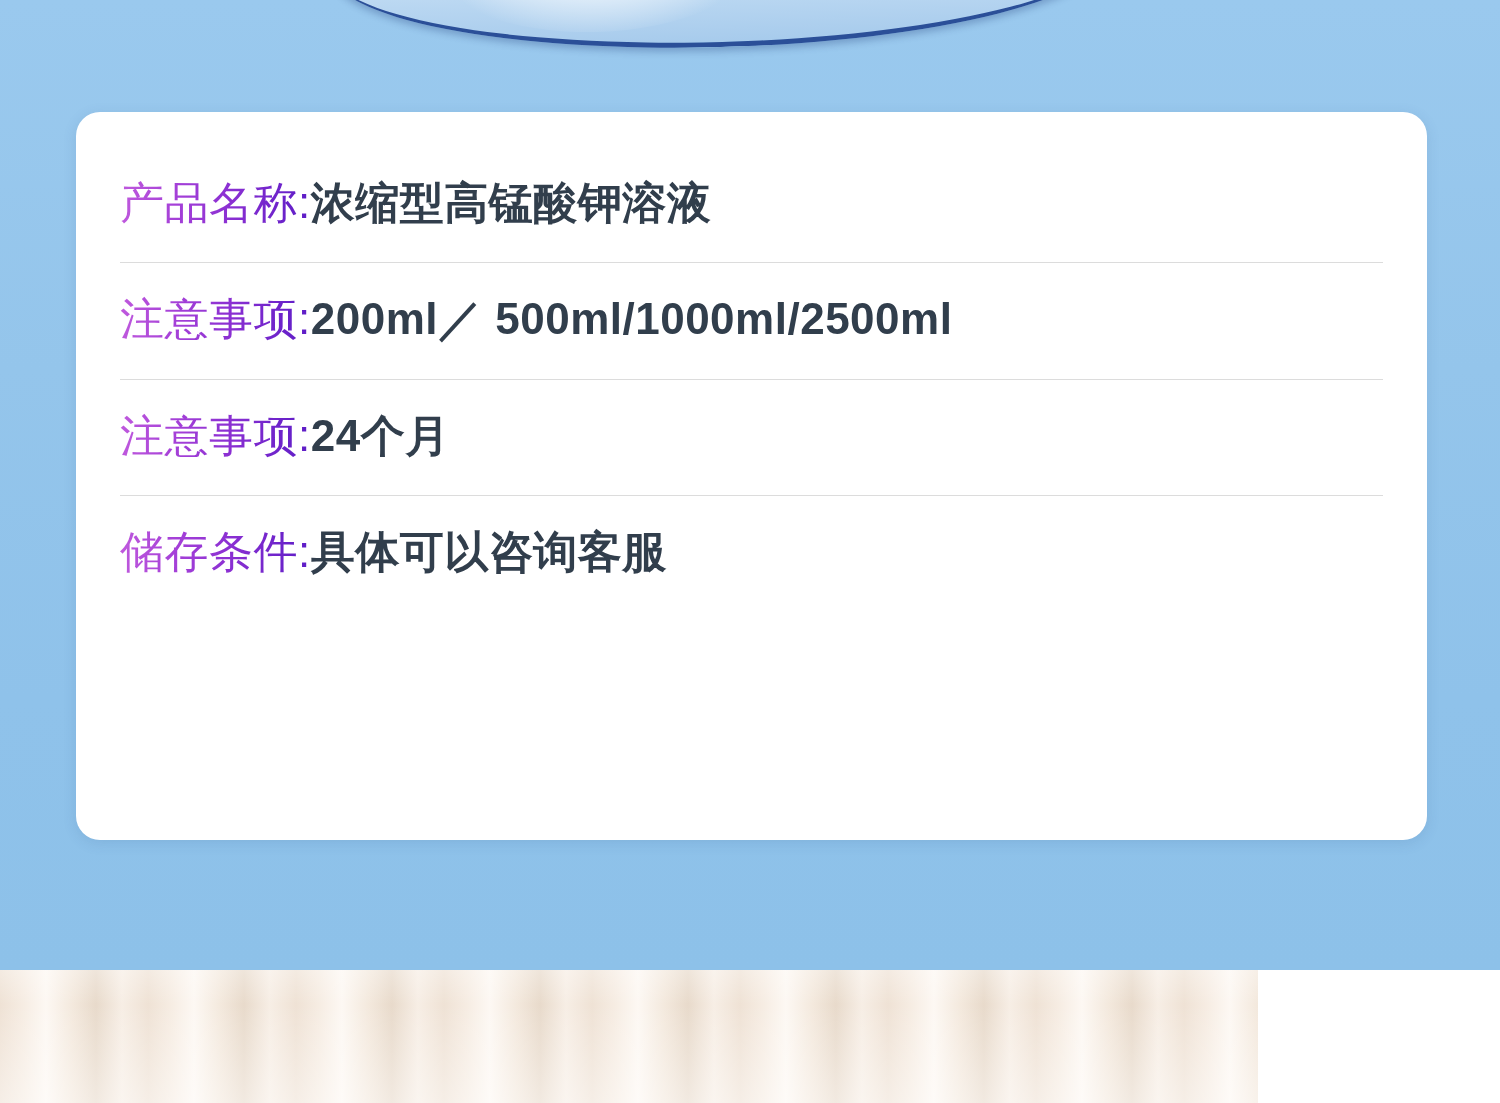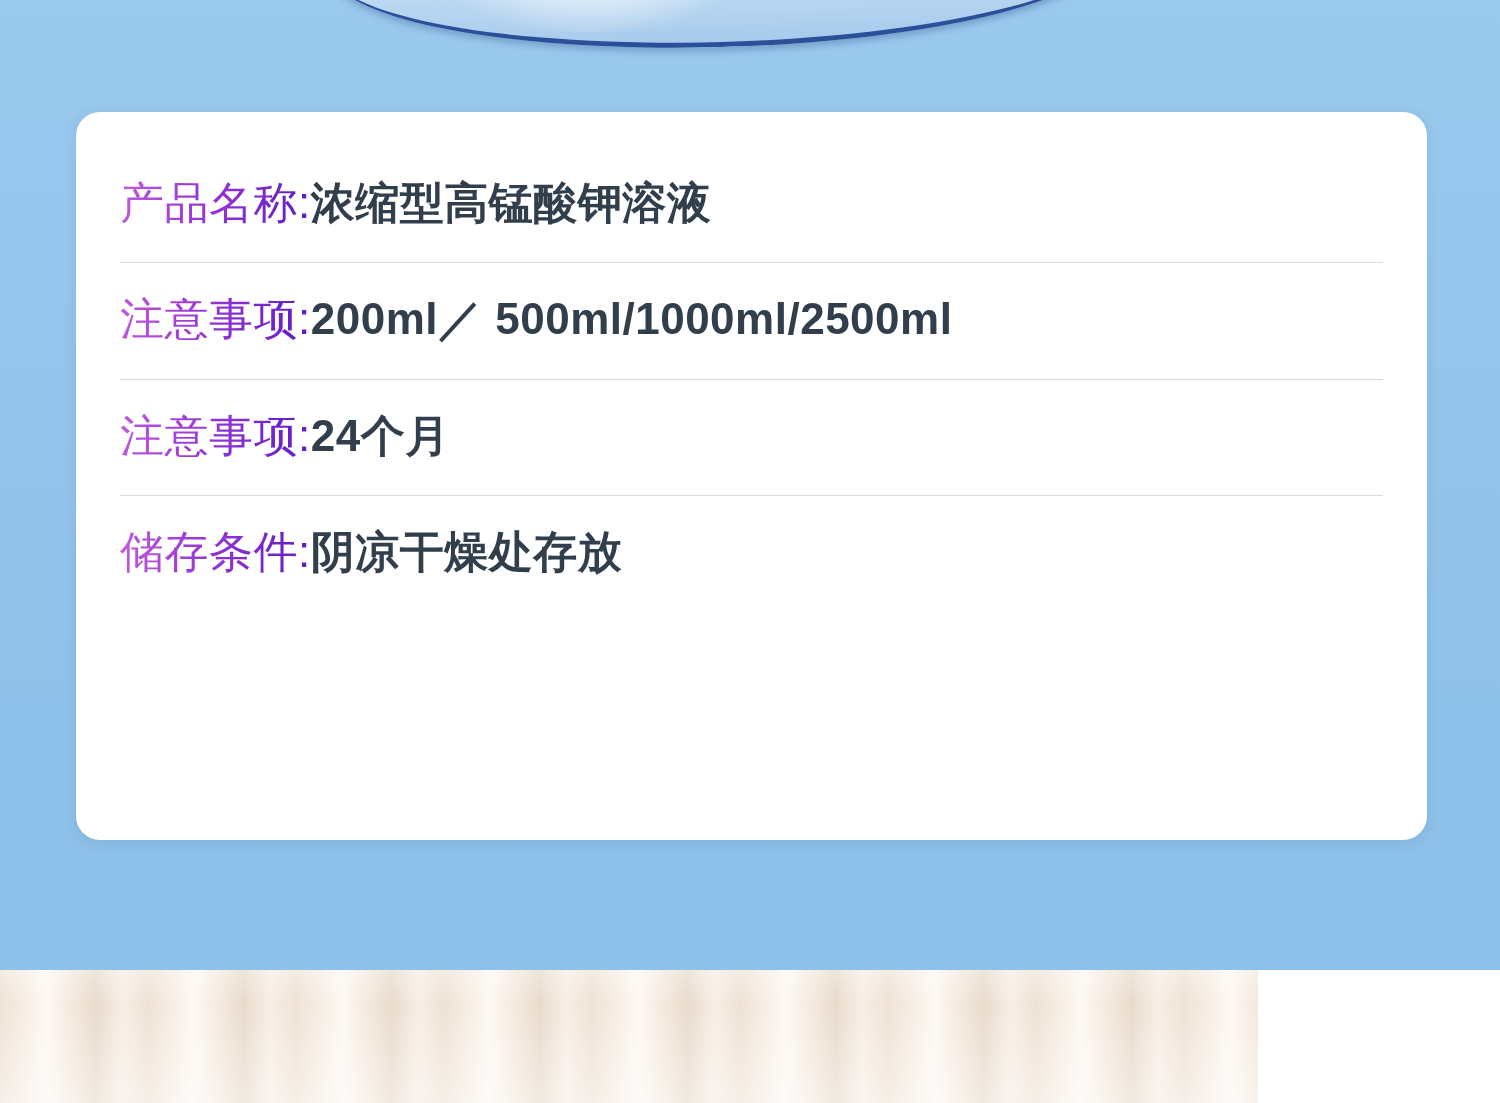--- a/index.html
+++ b/index.html
@@ -175,21 +175,21 @@
 
       <div class="spec-row divided">
         <div class="spec-line"><span class="spec-label">注意事项:</span><span class="spec-value">200ml／ 500ml/1000ml/2500ml</span></div>
       </div>
 
       <div class="spec-row divided">
         <div class="spec-line"><span class="spec-label">注意事项:</span><span class="spec-value">24个月</span></div>
       </div>
 
       <div class="spec-row divided">
-        <div class="spec-line"><span class="spec-label">储存条件:</span><span class="spec-value">阴凉干燥处存放</span></div>
+        <div class="spec-line"><span class="spec-label">储存条件:</span><span class="spec-value">具体可以咨询客服</span></div>
       </div>
 
 
     </div>
   </div>
 
   <div class="bottom-strip">
     <div class="stripes"></div>
     <div class="stripes-fade"></div>
   </div>

